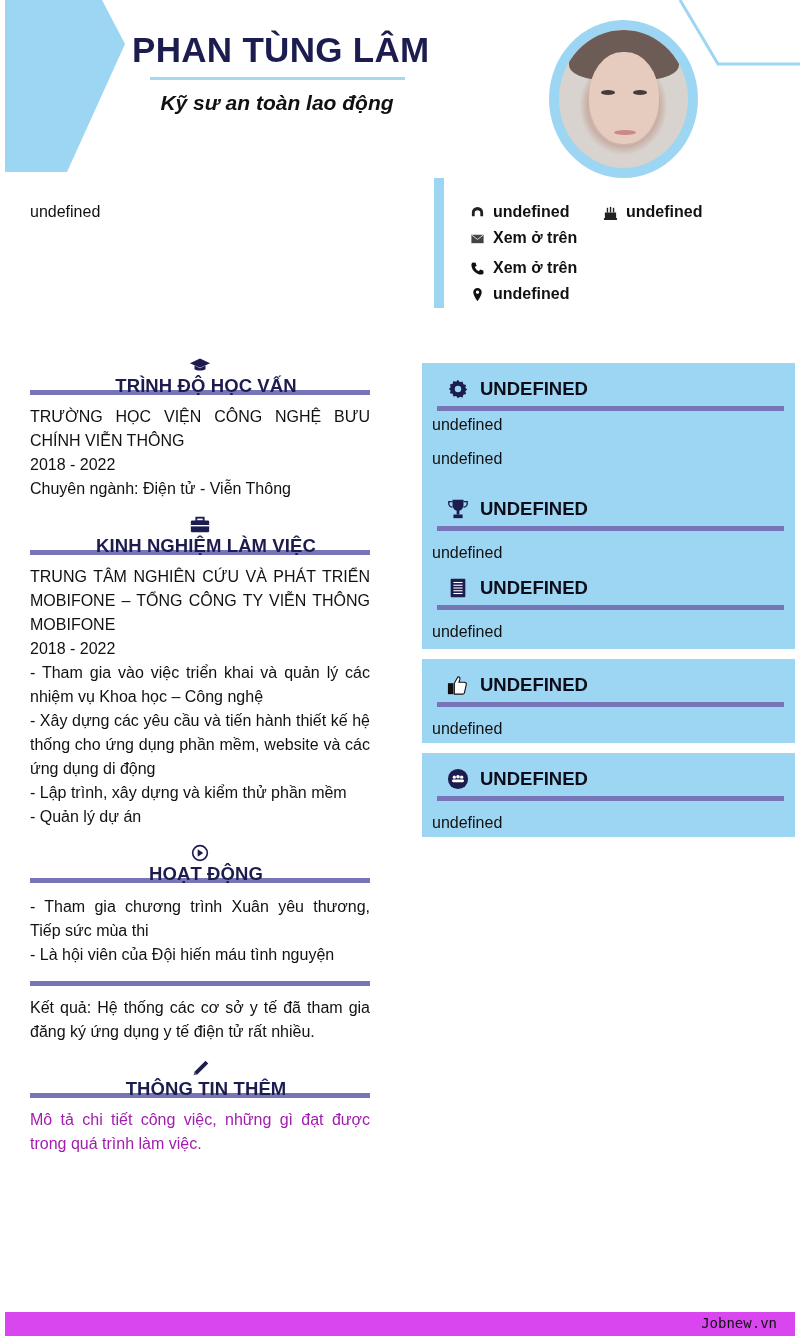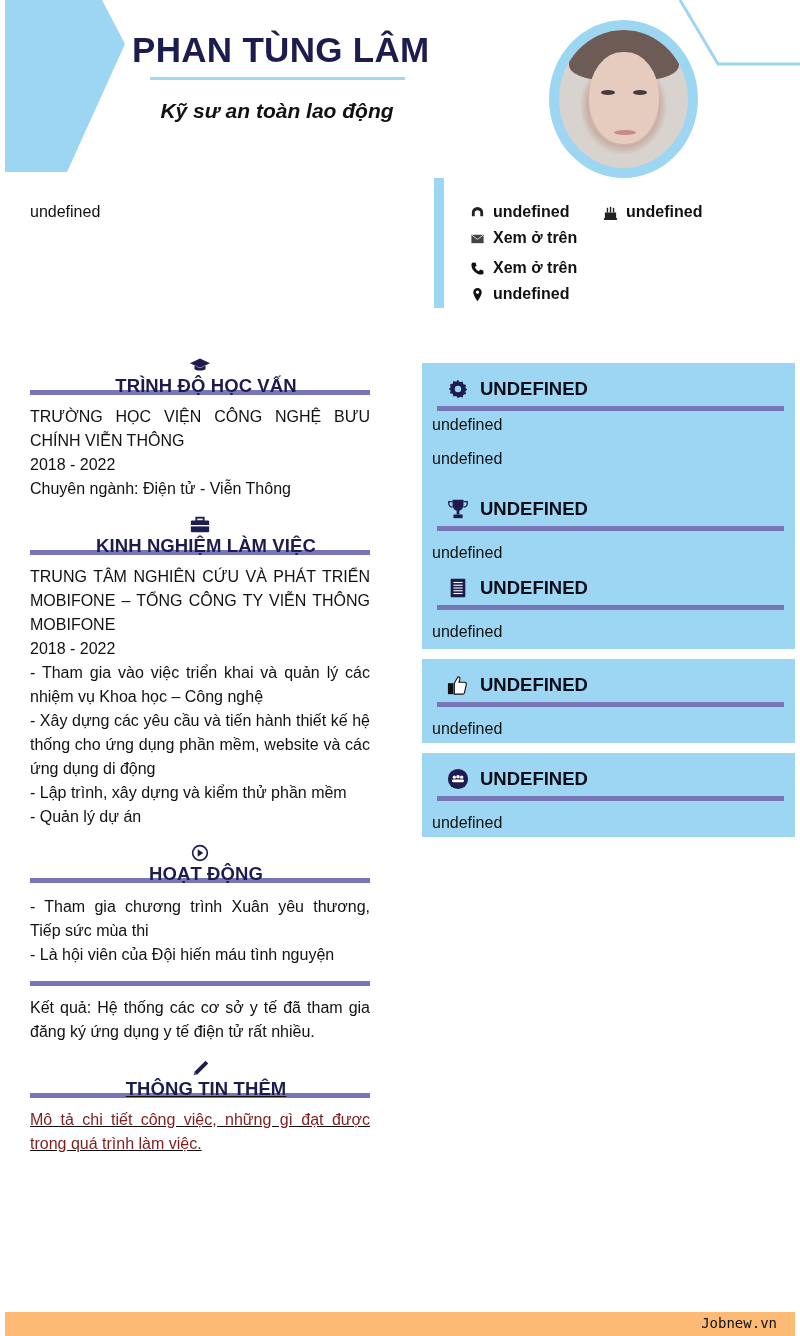--- a/index.html
+++ b/index.html
@@ -6,21 +6,21 @@
   html, body { width: 800px; height: 1336px; background: #ffffff; overflow: hidden; }
   body { position: relative; font-family: "Liberation Sans", "DejaVu Sans", sans-serif; color: #111; }
 
   
   .hex-deco { position: absolute; left: 5px; top: 0; width: 120px; height: 172px; }
   .line-deco { position: absolute; left: 670px; top: 0; width: 130px; height: 70px; }
 
   .name { position: absolute; left: 132px; top: 30px; width: 290px; text-align: center;
           font-size: 35px; font-weight: 700; color: #1c1c4f; letter-spacing: 0.3px; white-space: nowrap; }
   .name-rule { position: absolute; left: 150px; top: 77px; width: 255px; height: 3px; background: #a3d8f3; }
-  .job-title { position: absolute; left: 132px; top: 99px; width: 290px; text-align: center;
+  .job-title { position: absolute; left: 132px; top: 91px; width: 290px; text-align: center;
                font-size: 21px; font-weight: 700; font-style: italic; color: #111; }
 
   .avatar-ring { position: absolute; left: 549px; top: 20px; width: 149px; height: 158px; border-radius: 50%;
                  background: #9dd6f3; }
   .avatar { position: absolute; left: 10px; top: 10px; width: 129px; height: 138px; border-radius: 50%;
             background: radial-gradient(ellipse 40% 42% at 50% 55%, #e8cfc4 0%, #ddc0b4 55%, #c9b0a6 70%, #d8d3cf 85%),
                         #dcd8d4; overflow: hidden; }
   .avatar .hair { position: absolute; left: 10px; top: 0; width: 110px; height: 50px; border-radius: 50% 50% 30% 30%;
                   background: #5b4640; opacity: 0.85; }
   .avatar .face { position: absolute; left: 30px; top: 22px; width: 70px; height: 92px; border-radius: 48%;
@@ -38,33 +38,33 @@
   
   .left-col { position: absolute; left: 30px; top: 355px; width: 340px; }
   .sec { margin-bottom: 14px; }
   .sec-head { display: flex; align-items: center; height: 34px; padding-left: 12px; flex-direction: column; }
   .sec-head .ic { width: 24px; height: 22px; margin-right: 12px; display: inline-flex; align-items: center; justify-content: center; }
   .sec-head .ic svg { width: 22px; height: 20px; }
   .sec-title { font-size: 18.5px; font-weight: 700; color: #1c1c4f; letter-spacing: 0.1px; }
   .sec-rule { height: 5px; background: #7775b7; margin-top: 1px; margin-bottom: 10px; }
   .sec-body { font-size: 16px; line-height: 24px; color: #111; text-align: justify; }
   .sec-body .strong { font-weight: 400; }
-  .sec-body .muted { color: #7f1d1d; }
+  .sec-body .muted { color: #a21caf; }
   .sec-body p { margin: 0; }
 
   
   .panel { position: absolute; left: 422px; width: 373px; background: #9dd6f3; }
   .panel-head { display: flex; align-items: center; height: 34px; padding-left: 24px; margin-top: 9px; }
   .panel-head .ic { width: 24px; height: 22px; margin-right: 10px; display: inline-flex; align-items: center; justify-content: center; }
   .panel-head .ic svg { width: 22px; height: 22px; }
   .panel-title { font-size: 18.5px; font-weight: 700; color: #0d0d1a; }
   .panel-rule { margin-left: 15px; width: 347px; height: 5px; background: #7775b7; margin-top: 0; }
   .panel-text { padding-left: 10px; font-size: 16px; color: #111; line-height: 24px; }
 
-  .footer { position: absolute; left: 5px; top: 1312px; width: 790px; height: 24px; background: #fdba74; }
+  .footer { position: absolute; left: 5px; top: 1312px; width: 790px; height: 24px; background: #d946ef; }
   .footer-text { position: absolute; right: 18px; top: 3px; font-family: "DejaVu Sans Mono", "Liberation Mono", monospace; font-size: 14px; color: #111; }
 </style>
 </head>
 <body>
 
 <svg class="hex-deco" viewBox="0 0 120 172">
   <polygon points="0,0 97,0 120,44 62,172 0,172" fill="#9dd6f3"></polygon>
 </svg>
 <svg class="line-deco" viewBox="0 0 130 70">
   <polyline points="10,0 48,64 130,64" fill="none" stroke="#9dd6f3" stroke-width="3"></polyline>
@@ -193,21 +193,21 @@
     </div>
   </div>
 
   <div class="sec" style="margin-top:8px;">
     <div class="sec-rule"></div>
     <div class="sec-body">
       <p>Kết quả: Hệ thống các cơ sở y tế đã tham gia đăng ký ứng dụng y tế điện tử rất nhiều.</p>
     </div>
   </div>
 
-  <div class="sec" style="margin-top:13px;text-decoration:underline;">
+  <div class="sec" style="margin-top:13px;">
     <div class="sec-head">
       <span class="ic">
         <svg viewBox="0 0 24 20">
             <polygon points="18,2 21,5 9,17 5,18 6,14" fill="#1c1c4f"></polygon>
             <polygon points="5,18 6,14 9,17" fill="#fff" opacity="0.3"></polygon>
           </svg>
       </span>
       <span class="sec-title">THÔNG TIN THÊM</span>
     </div>
     <div class="sec-rule"></div>

